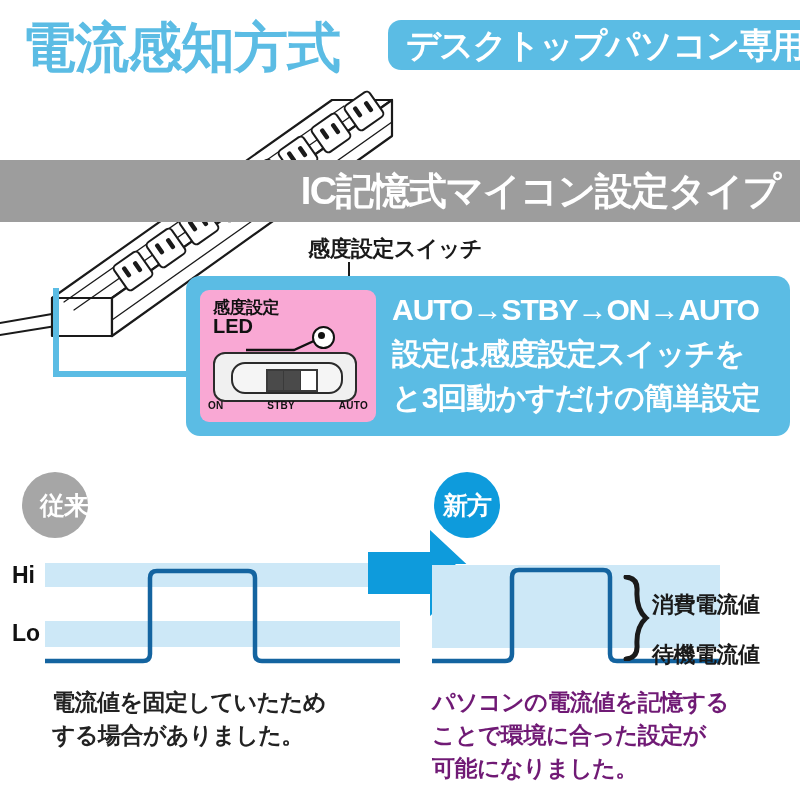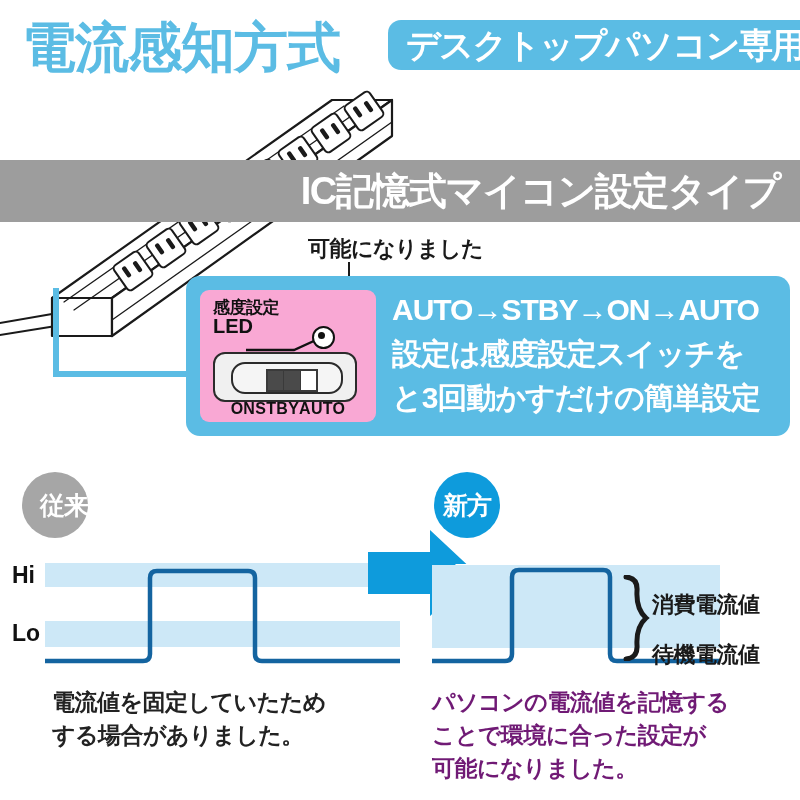--- a/index.html
+++ b/index.html
@@ -85,22 +85,22 @@
   }
   #switch-slider{
     position:absolute; left:33px; top:5px; width:48px; height:19px;
     border:2px solid #3a3a3a; display:flex; background:#fff;
   }
   #switch-slider i{display:block;height:100%;flex:1;border-right:1.5px solid #3a3a3a;}
   #switch-slider i.dark{background:#4a4a4a;}
   #switch-slider i.light{background:#ffffff;border-right:none;}
   #switch-scale{
     position:absolute; left:8px; top:110px; width:160px;
-    display:flex; justify-content:center;
-    font-size:16px; font-weight:bold; color:#111; letter-spacing:0.3px;
+    display:flex; justify-content:space-between;
+    font-size:10px; font-weight:bold; color:#111; letter-spacing:0.3px;
   }
   #panel-text{
     position:absolute; left:206px; top:12px; width:392px;
     color:#ffffff; font-size:30px; font-weight:bold;
     line-height:44px; letter-spacing:-1px; white-space:nowrap;
   }
 
   
   #badge-old{
     left:22px; top:472px; width:66px; height:66px; border-radius:50%;
@@ -229,21 +229,21 @@
         <rect x="356" y="14" width="4.5" height="12" rx="1.6"></rect>
         <rect x="368" y="16" width="4.5" height="12" rx="1.6"></rect>
       </g>
   </g>
 </svg>
 
 <div class="abs" id="gray-banner">
   <span id="gray-banner-label">IC記憶式マイコン設定タイプ</span>
 </div>
 
-<div class="abs" id="switch-callout-label">可能になりました</div>
+<div class="abs" id="switch-callout-label">感度設定スイッチ</div>
 <div class="abs" id="switch-callout-line"></div>
 <div class="abs" id="switch-callout-line-h"></div>
 
 <svg class="abs" id="strip-leader" viewBox="0 0 160 92">
   <path d="M6,0 L6,86 L160,86" fill="none" stroke="#5BBCE4" stroke-width="6"></path>
 </svg>
 
 <div class="abs" id="blue-panel">
 
   <div id="switch-card">

